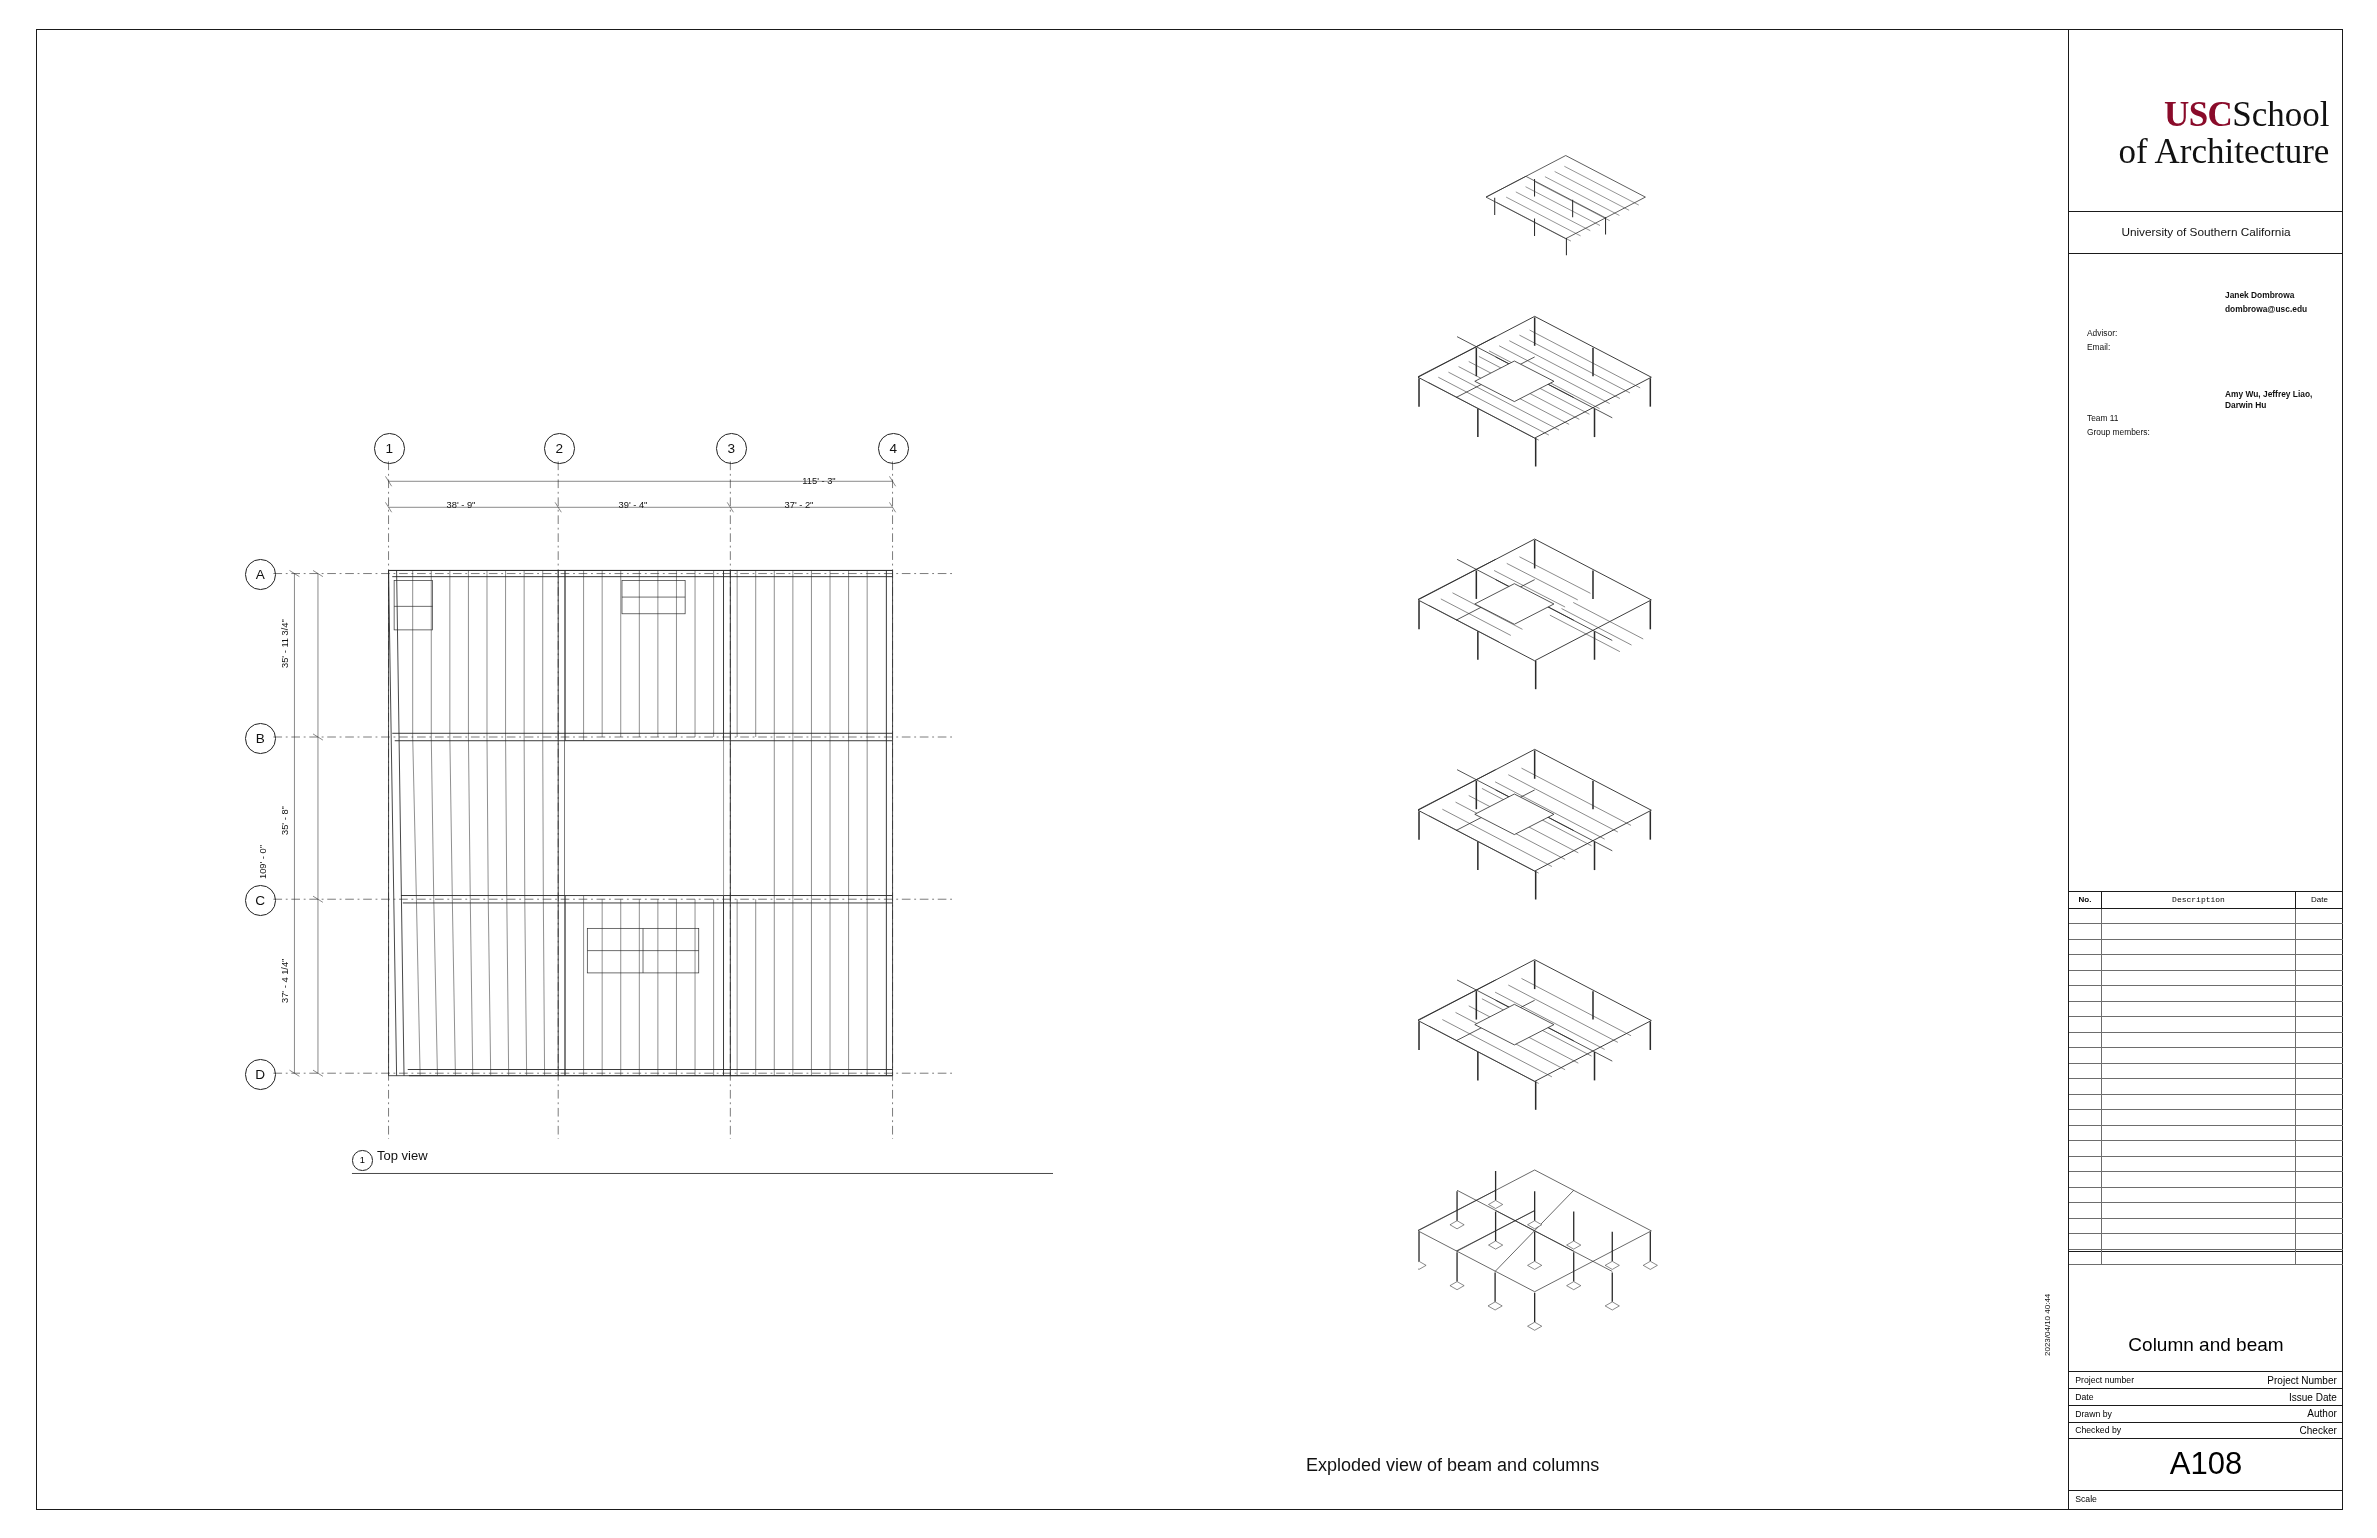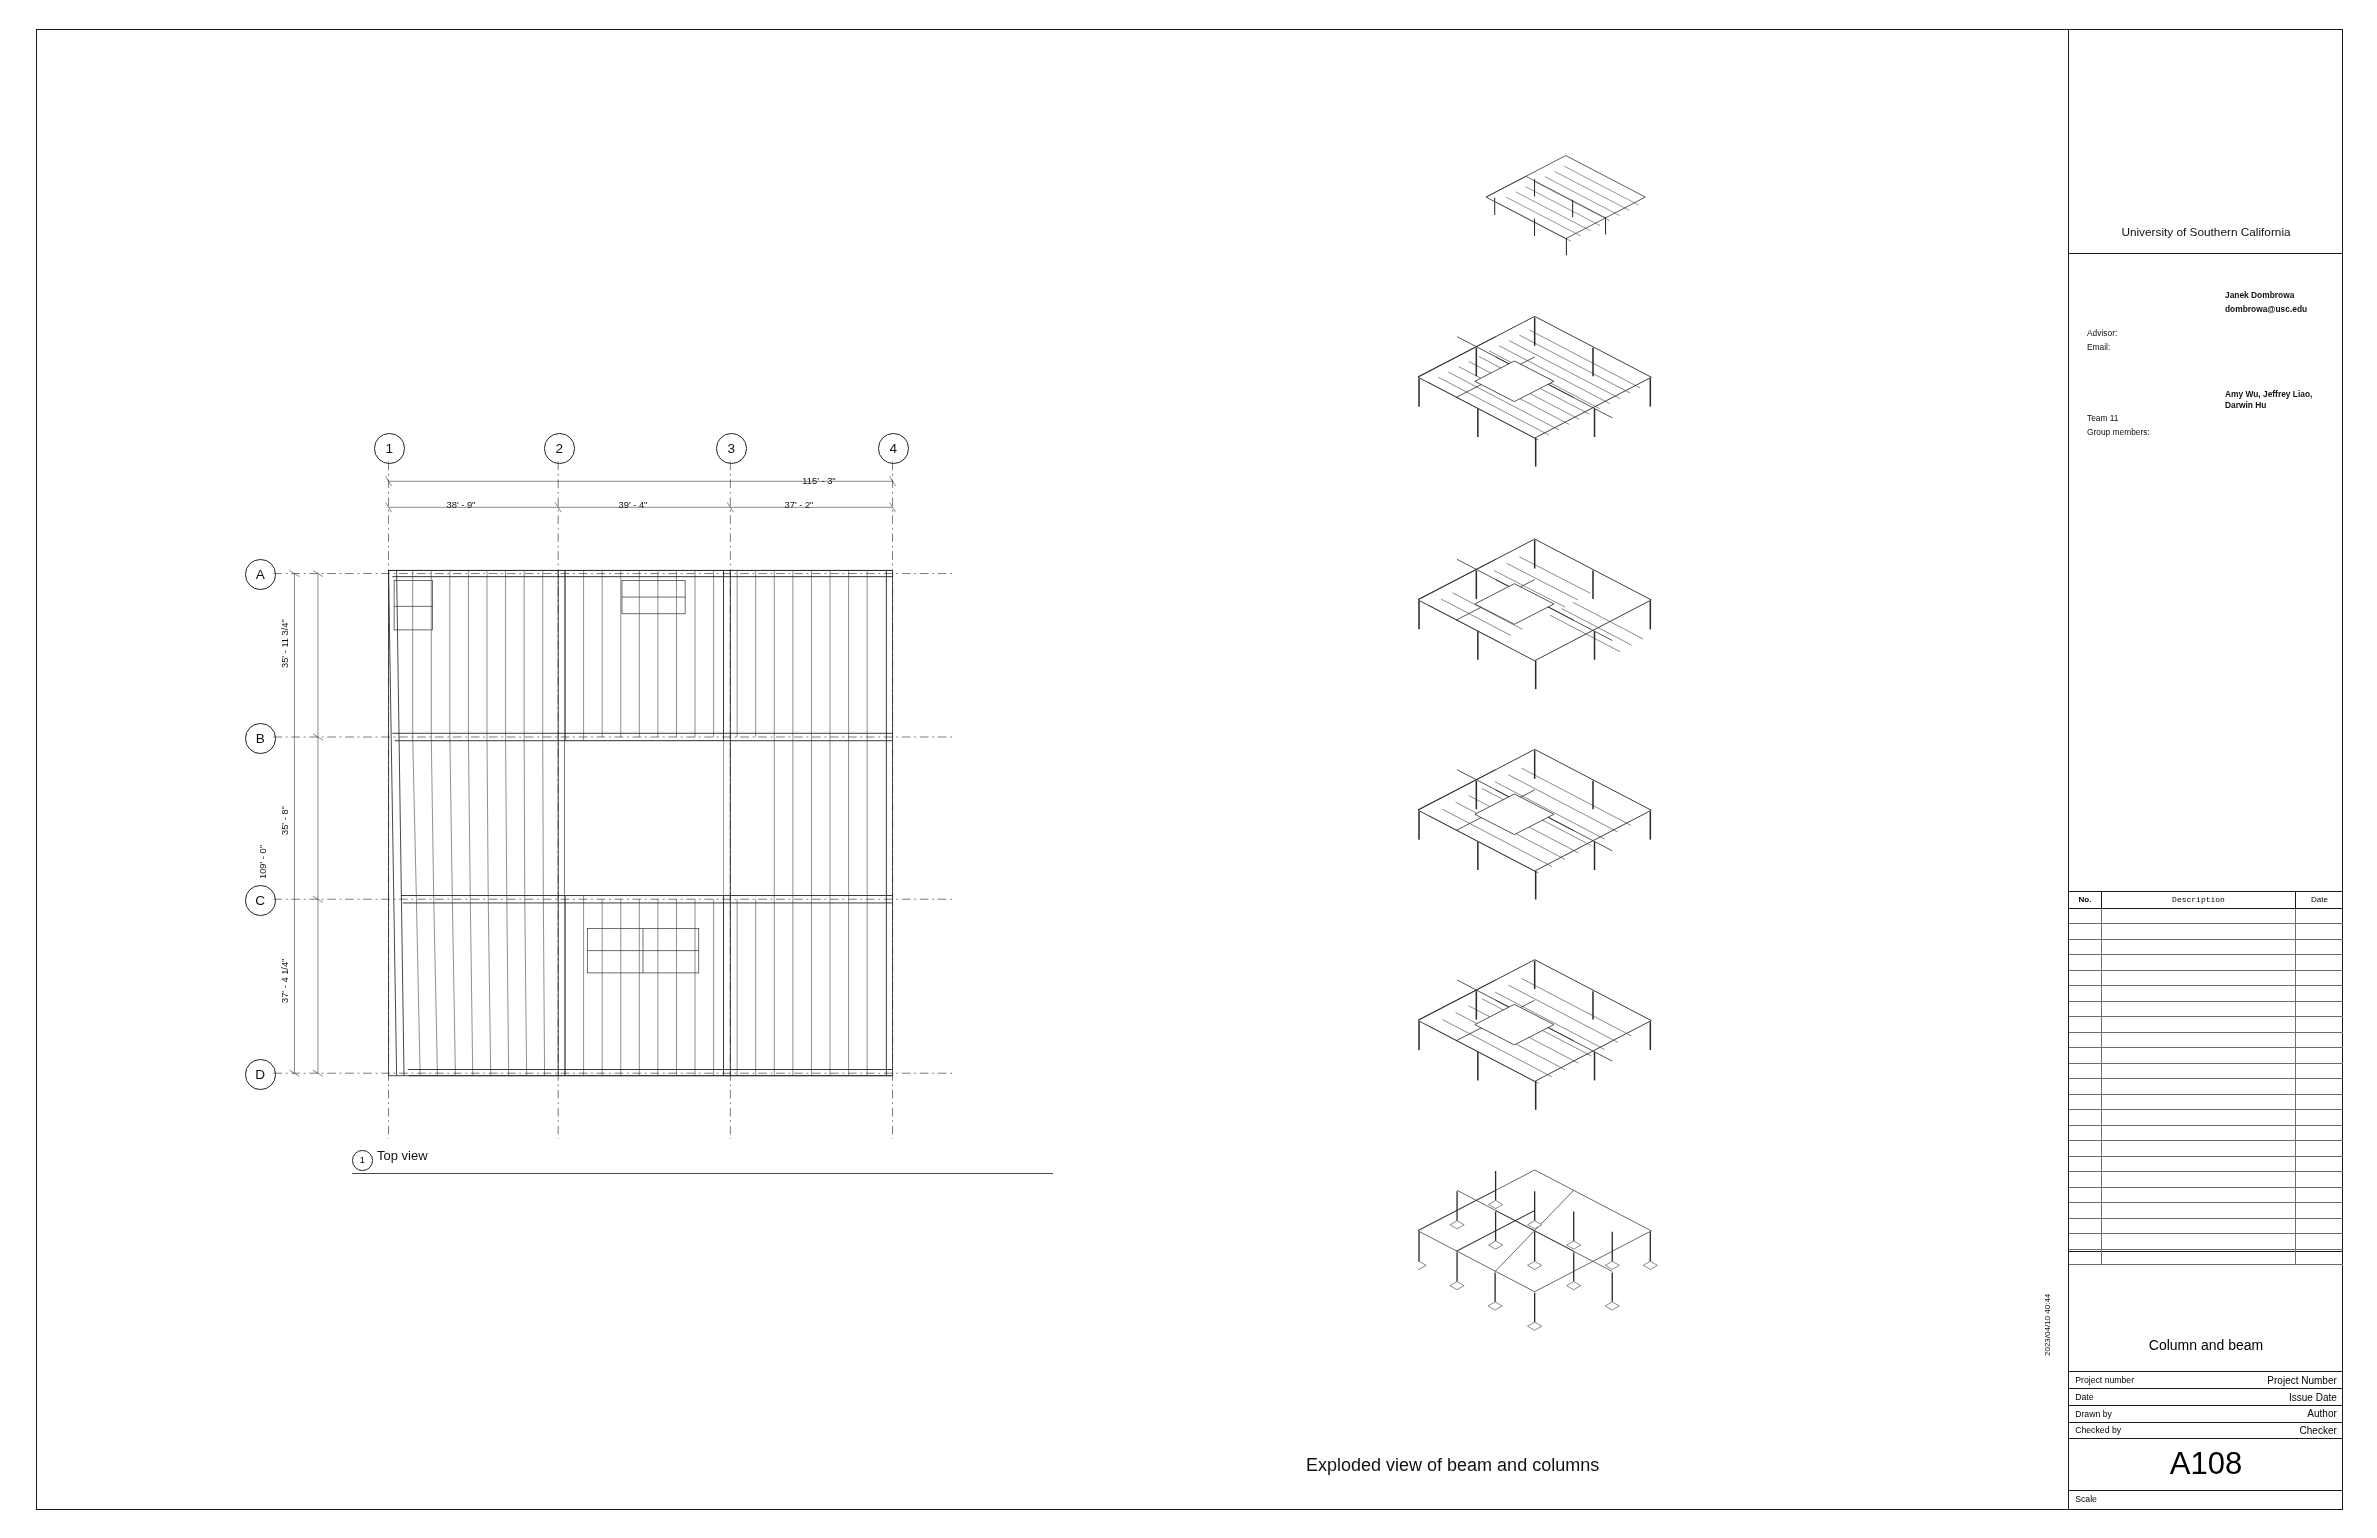--- a/index.html
+++ b/index.html
@@ -140,21 +140,21 @@
     position: absolute;
     left: 0;
     top: 1290px;
     width: 100%;
     height: 53px;
     border-bottom: 1.2px solid #1a1a1a;
     box-sizing: border-box;
     display: flex;
     align-items: center;
     justify-content: center;
-    font-size: 14px;
+    font-size: 19px;
   }
   .tb-meta {
     position: absolute;
     left: 0;
     top: 1344px;
     width: 100%;
     height: 67px;
     box-sizing: border-box;
   }
   .meta-row {
@@ -691,20 +691,28 @@
       <polygon points="77,220 91,228 77,236 63,228"></polygon>
       <polygon points="458,180 472,188 458,196 444,188"></polygon>
     </g>
   </g>
 </svg>
 
 <div class="exploded-caption">Exploded view of beam and columns</div>
 
 <div class="titleblock">
 
+  <div class="tb-logo">
+    <div class="usc-wordmark">
+      <div class="usc-line1">
+        <span class="usc">USC</span><span class="school">School</span>
+      </div>
+      <div class="usc-line2">of Architecture</div>
+    </div>
+  </div>
 
   <div class="tb-university">University of Southern California</div>
 
   <div class="tb-info">
     <div class="info-row" style="top:36px; left:0; width:100%;">
       <span class="info-label">Advisor:</span>
       <span class="info-value">Janek Dombrowa</span>
     </div>
     <div class="info-row" style="top:50px; left:0; width:100%;">
       <span class="info-label">Email:</span>

